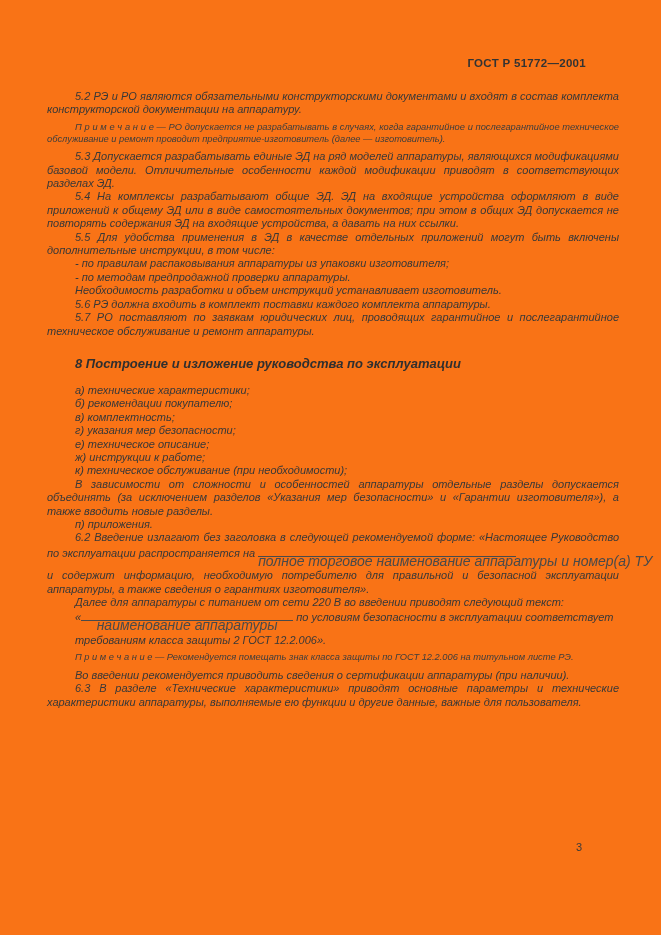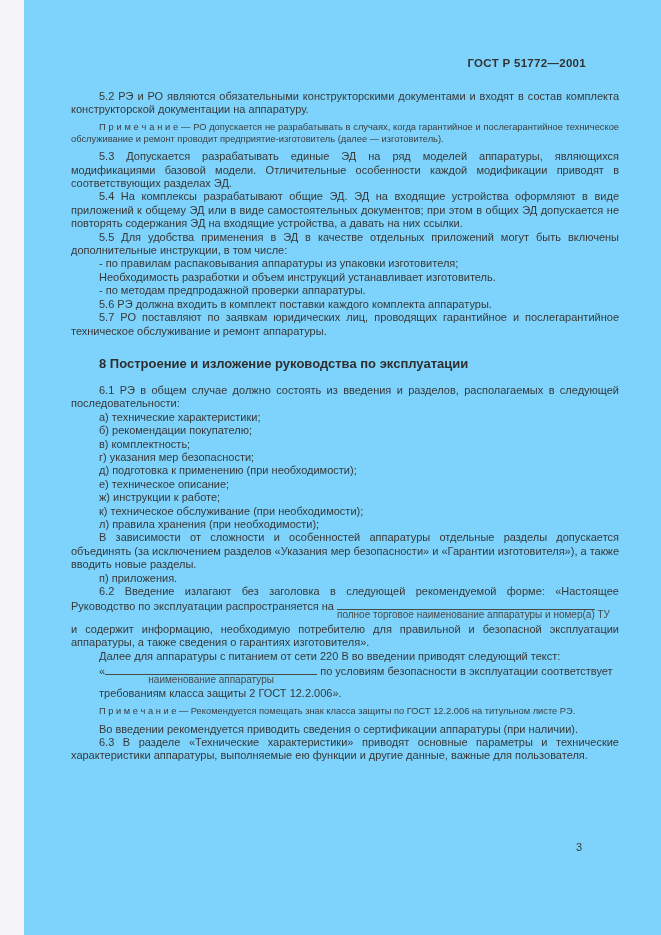--- a/index.html
+++ b/index.html
@@ -4,27 +4,27 @@
 <style>
   html, body { margin: 0; padding: 0; }
   body {
     width: 661px; height: 935px;
     background: #f5f4f6;
     font-family: "Liberation Sans", sans-serif;
     color: #383838;
     position: relative;
     overflow: hidden;
   }
-  .page { position: absolute; inset: 0; background: #7dd3fc; margin-left: 24px; }
+  .page { position: absolute; inset: 0; background: #f97316; }
   .doc-header {
     position: absolute; top: 57px; right: 75px;
     font-size: 11.5px; font-weight: bold; letter-spacing: 0.3px; color: #333;
   }
   .doc-body {
-    position: absolute; left: 47px; right: 42px; top: 90px;
+    position: absolute; left: 47px; right: 42px; top: 90px; font-style: italic;
   }
   .para {
     margin: 0; font-size: 11px; line-height: 13.4px;
     text-align: justify; color: #383838;
   }
   .indent { text-indent: 28px; }
   .gap { margin-top: 9px; }
   .note {
     margin: 5px 0; font-size: 9.3px; line-height: 11.7px;
     text-align: justify; text-indent: 28px; color: #3d3d3d;
@@ -33,55 +33,52 @@
     font-size: 13px; font-weight: bold; color: #2f2f2f;
     margin: 18px 0 13px 0; text-indent: 28px; line-height: 15px;
   }
   .blank {
     display: inline-block; height: 11px;
     border-bottom: 1px solid #4a4a4a;
     position: relative; vertical-align: baseline;
   }
   .blank .cap {
     position: absolute; left: 0; right: 0; top: 12px;
-    text-align: center; font-size: 10px; line-height: 9px;
+    text-align: center; font-size: 14px; line-height: 9px;
     white-space: nowrap; color: #4a4a4a; text-indent: 0;
   }
   .page-number {
     position: absolute; right: 79px; top: 841px;
     font-size: 11px; color: #3a3a3a;
   }
 </style>
 </head>
 <body>
 
 <div class="page">
   <div class="doc-header">ГОСТ Р 51772—2001</div>
   <div class="doc-body">
       <p class="para indent">5.2  РЭ и РО являются обязательными конструкторскими документами и входят в состав комплекта конструкторской документации на аппаратуру.</p>
       <p class="note">П р и м е ч а н и е  — РО допускается не разрабатывать в случаях, когда гарантийное и послегарантийное техническое обслуживание и ремонт проводит предприятие-изготовитель (далее — изготовитель).</p>
       <p class="para indent">5.3  Допускается разрабатывать единые ЭД на ряд моделей аппаратуры, являющихся модификациями базовой модели. Отличительные особенности каждой модификации приводят в соответствующих разделах ЭД.</p>
       <p class="para indent">5.4  На комплексы разрабатывают общие ЭД. ЭД на входящие устройства оформляют в виде приложений к общему ЭД или в виде самостоятельных документов; при этом в общих ЭД допускается не повторять содержания ЭД на входящие устройства, а давать на них ссылки.</p>
       <p class="para indent">5.5  Для удобства применения в ЭД в качестве отдельных приложений могут быть включены дополнительные инструкции, в том числе:</p>
       <p class="para indent">-  по правилам распаковывания аппаратуры из упаковки изготовителя;</p>
+      <p class="para indent">-  по методам предпродажной проверки аппаратуры.</p>
       <p class="para indent">Необходимость разработки и объем инструкций устанавливает изготовитель.</p>
-      <p class="para indent">-  по методам предпродажной проверки аппаратуры.</p>
       <p class="para indent">5.6  РЭ должна входить в комплект поставки каждого комплекта аппаратуры.</p>
       <p class="para indent">5.7  РО поставляют по заявкам юридических лиц, проводящих гарантийное и послегарантийное техническое обслуживание и ремонт аппаратуры.</p>
       <div class="heading">8  Построение и изложение руководства по эксплуатации</div>
-      <p class="para indent">6.1  РЭ в общем случае должно состоять из введения и разделов, располагаемых в следующей последовательности:</p>
       <p class="para indent">а)  технические характеристики;</p>
       <p class="para indent">б)  рекомендации покупателю;</p>
       <p class="para indent">в)  комплектность;</p>
       <p class="para indent">г)  указания мер безопасности;</p>
-      <p class="para indent">д)  подготовка к применению (при необходимости);</p>
       <p class="para indent">е)  техническое описание;</p>
       <p class="para indent">ж)  инструкции к работе;</p>
       <p class="para indent">к)  техническое обслуживание (при необходимости);</p>
-      <p class="para indent">л)  правила хранения (при необходимости);</p>
       <p class="para indent">В зависимости от сложности и особенностей аппаратуры отдельные разделы допускается объединять (за исключением разделов «Указания мер безопасности» и «Гарантии изготовителя»), а также вводить новые разделы.</p>
       <p class="para indent">п)  приложения.</p>
       <p class="para indent"><span>6.2  Введение излагают без заголовка в следующей рекомендуемой форме: «Настоящее Руководство по эксплуатации распространяется на </span><span class="blank" style="width: 258px;"><span class="cap">полное торговое наименование аппаратуры и номер(а) ТУ</span></span><span></span></p>
       <p class="para gap">и содержит информацию, необходимую потребителю для правильной и безопасной эксплуатации аппаратуры, а также сведения о гарантиях изготовителя».</p>
       <p class="para indent">Далее для аппаратуры с питанием от сети 220  В во введении приводят следующий текст:</p>
       <p class="para indent"><span>«</span><span class="blank" style="width: 212px;"><span class="cap">наименование аппаратуры</span></span><span> по условиям безопасности в эксплуатации соответствует</span></p>
       <p class="para indent gap">требованиям класса защиты 2 ГОСТ  12.2.006».</p>
       <p class="note">П р и м е ч а н и е  — Рекомендуется помещать знак класса защиты по ГОСТ  12.2.006 на титульном листе РЭ.</p>
       <p class="para indent">Во введении рекомендуется приводить сведения о сертификации аппаратуры (при наличии).</p>
       <p class="para indent">6.3  В разделе «Технические характеристики» приводят основные параметры и технические характеристики аппаратуры, выполняемые ею функции и другие данные, важные для пользователя.</p>

